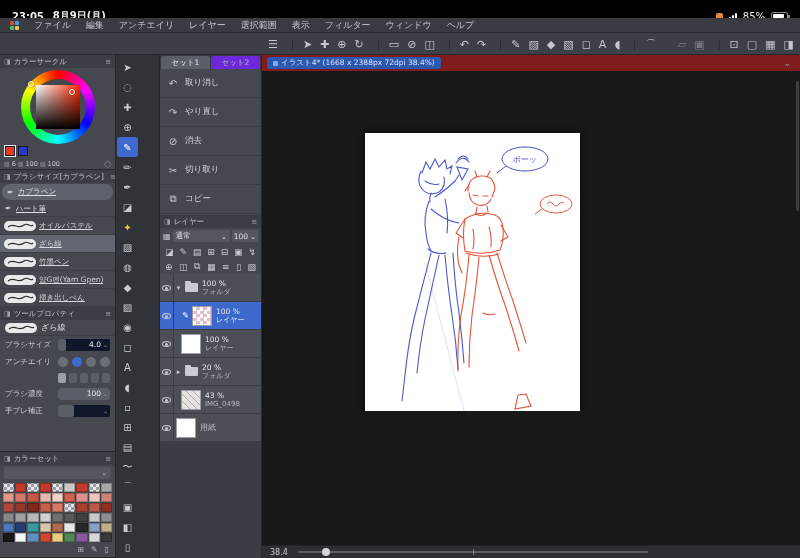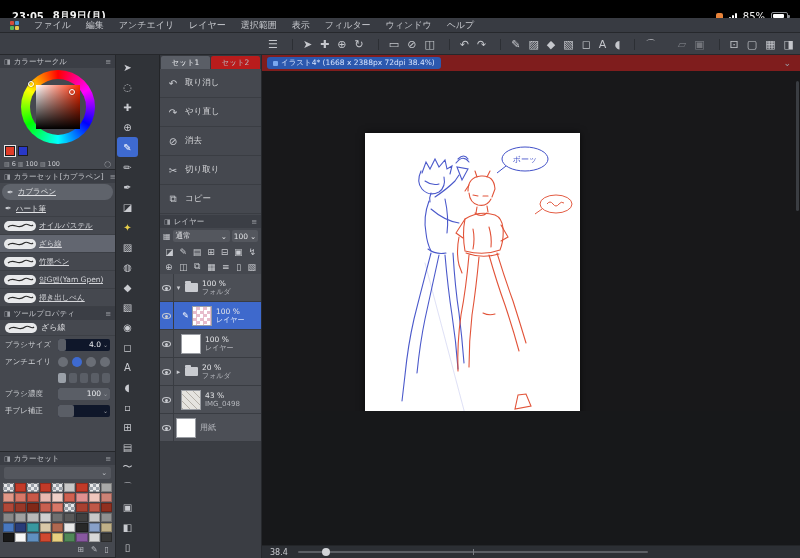--- a/index.html
+++ b/index.html
@@ -85,21 +85,21 @@
 
   
   #tool-strip-col{position:absolute;left:116px;top:55px;width:44px;height:503px;background:#303338;border-right:1px solid #232528;}
   #strip-grid{display:flex;flex-wrap:wrap;padding:2px 1px 0 1px;}
   .strip-cell{width:21px;height:20px;display:flex;align-items:center;justify-content:center;font-size:10px;color:#c9cbd0;}
   .strip-cell.selected{background:#3e6ad0;border-radius:3px;color:#fff;}
 
   
   #edit-panel{position:absolute;left:160px;top:55px;width:102px;height:160px;background:#45484f;border-right:1px solid #26282c;}
   .ep-tabs{display:flex;height:14px;background:#35383e;gap:1px;padding:1px 1px 0 1px;}
-  .ep-tab{flex:1;font-size:7.5px;display:flex;align-items:center;justify-content:center;color:#b8bac0;background:#b91c1c;border-radius:2px 2px 0 0;}
+  .ep-tab{flex:1;font-size:7.5px;display:flex;align-items:center;justify-content:center;color:#b8bac0;background:#6d28d9;border-radius:2px 2px 0 0;}
   .ep-tab.selected{background:#5a5e66;color:#eceef1;}
   .ep-item{height:29px;display:flex;align-items:center;gap:6px;padding:0 7px;font-size:8.5px;color:#d8d9dc;border-bottom:1px solid #3a3d43;}
   .ep-item .g{font-size:10px;color:#c9cbd0;width:12px;text-align:center;}
 
   
   #layer-panel{position:absolute;left:160px;top:215px;width:102px;height:343px;background:#45484f;border-right:1px solid #26282c;display:flex;flex-direction:column;}
   .lp-blend{display:flex;align-items:center;gap:2px;padding:2px 3px;height:16px;}
   .lp-mini{font-size:8px;color:#c9cbd0;}
   .lp-select{flex:1;height:12px;background:#54575e;border-radius:2px;font-size:7.5px;display:flex;align-items:center;justify-content:space-between;padding:0 3px;color:#e0e1e4;}
   .lp-op{width:26px;height:12px;background:#54575e;border-radius:2px;font-size:7.5px;display:flex;align-items:center;justify-content:center;color:#e0e1e4;gap:2px;}
@@ -241,21 +241,21 @@
       <span class="ic">▥</span>
         <span>100</span>
       <span class="spacer"></span>
       <span class="ic">◯</span>
     </div>
   </div>
 
   <div id="subtool-panel" class="panel">
     <div class="panel-header">
       <span class="ph-icon">◨</span>
-      <span>カラーセット[カブラペン]</span>
+      <span>ブラシサイズ[カブラペン]</span>
       <span class="ph-spacer"></span>
       <span class="ph-icon">≡</span>
     </div>
     <div>
 
     <div class="st-group selected">
           <span class="nib">✒</span>
           <span class="st-label">カブラペン</span>
         </div>
         <div class="st-group">

